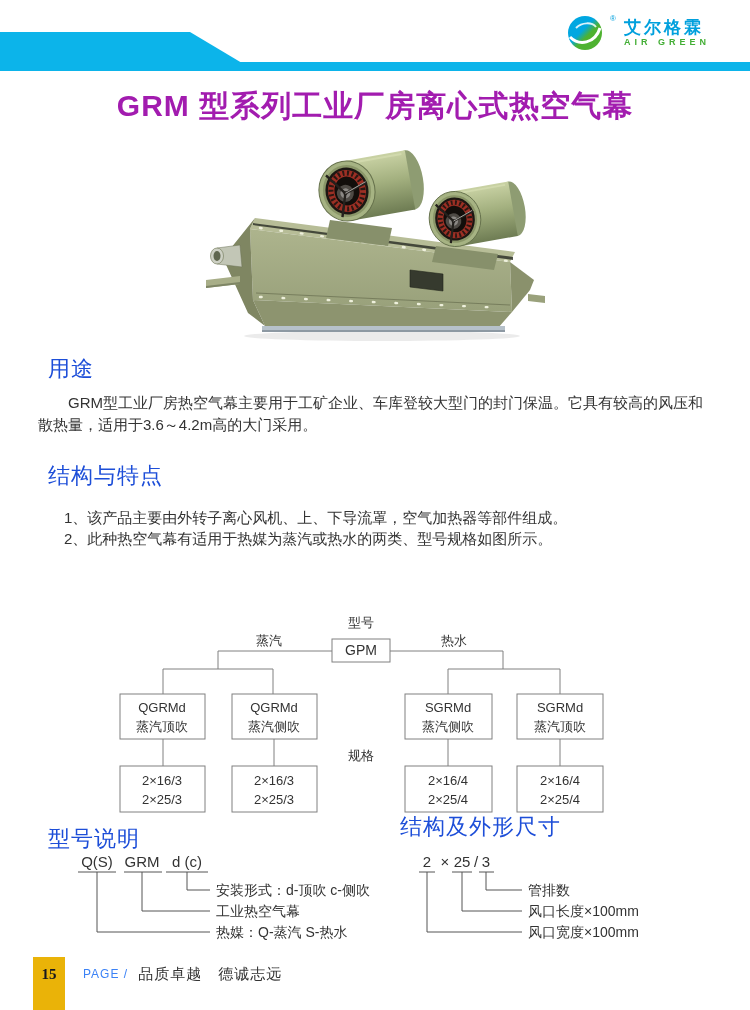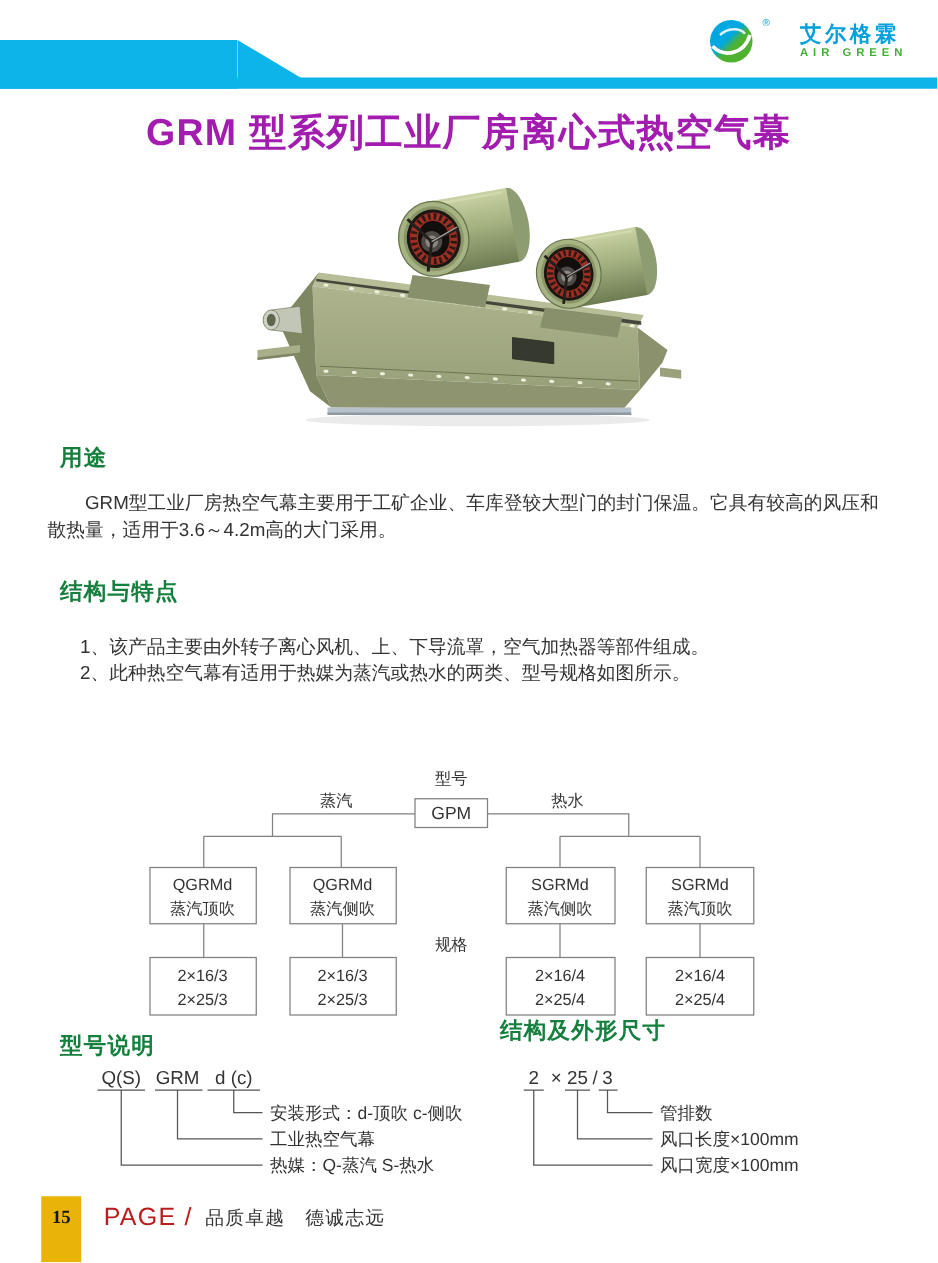--- a/index.html
+++ b/index.html
@@ -5,37 +5,37 @@
   html,body{margin:0;padding:0;background:#fff;}
   #page{position:relative;width:750px;height:1010px;background:#fff;overflow:hidden;
         font-family:"Liberation Sans",sans-serif;color:#333;}
   .abs{position:absolute;}
   
   .bar-strip{left:0;top:62px;width:750px;height:9px;background:#0cb4ea;}
   .bar-block{left:0;top:32px;width:190px;height:39px;background:#0cb4ea;}
   .bar-slant{left:190px;top:32px;width:52px;height:31px;background:#0cb4ea;
              clip-path:polygon(0 0,100% 100%,0 100%);}
   .logo-wrap{left:566px;top:12px;width:170px;height:46px;display:flex;align-items:flex-start;}
-  .logo-text{margin-left:24px;padding-top:6px;}
+  .logo-text{margin-left:8px;padding-top:6px;}
   .logo-cn{color:#00a0dd;font-weight:bold;font-size:17px;letter-spacing:3px;line-height:19px;}
   .logo-en{color:#43ae35;font-weight:bold;font-size:9px;letter-spacing:4px;line-height:11px;}
   .reg{color:#00a0dd;font-size:8px;vertical-align:top;position:relative;top:2px;}
   
   .doc-title{left:0;top:86px;width:750px;text-align:center;color:#a21caf;
              font-size:30px;font-weight:bold;letter-spacing:1px;}
-  .h2{color:#15803d;font-size:18px;font-weight:bold;letter-spacing:1px;}
+  .h2{color:#1d4ed8;font-size:22px;font-weight:normal;letter-spacing:1px;}
   .body-text{font-size:15px;line-height:22px;color:#333;}
   .indent{text-indent:2em;}
   
   .page-chip{left:33px;top:957px;width:32px;height:53px;background:#eab308;
              text-align:center;}
   .page-num{font-family:"Liberation Serif",serif;font-weight:bold;font-size:15px;
             color:#15161f;line-height:34px;}
   .footer-row{left:83px;top:963px;height:22px;display:flex;align-items:center;font-size:15px;}
-  .footer-page{color:#b91c1c;font-size:20px;letter-spacing:1px;}
+  .footer-page{color:#3b82f6;font-size:12px;letter-spacing:1px;}
   .footer-slogan{color:#333;margin-left:10px;letter-spacing:1px;}
   svg text{font-family:"Liberation Sans",sans-serif;}
 </style>
 </head>
 <body>
 
 <div id="page">
 
   <div class="abs bar-block"></div>
   <div class="abs bar-slant"></div>

